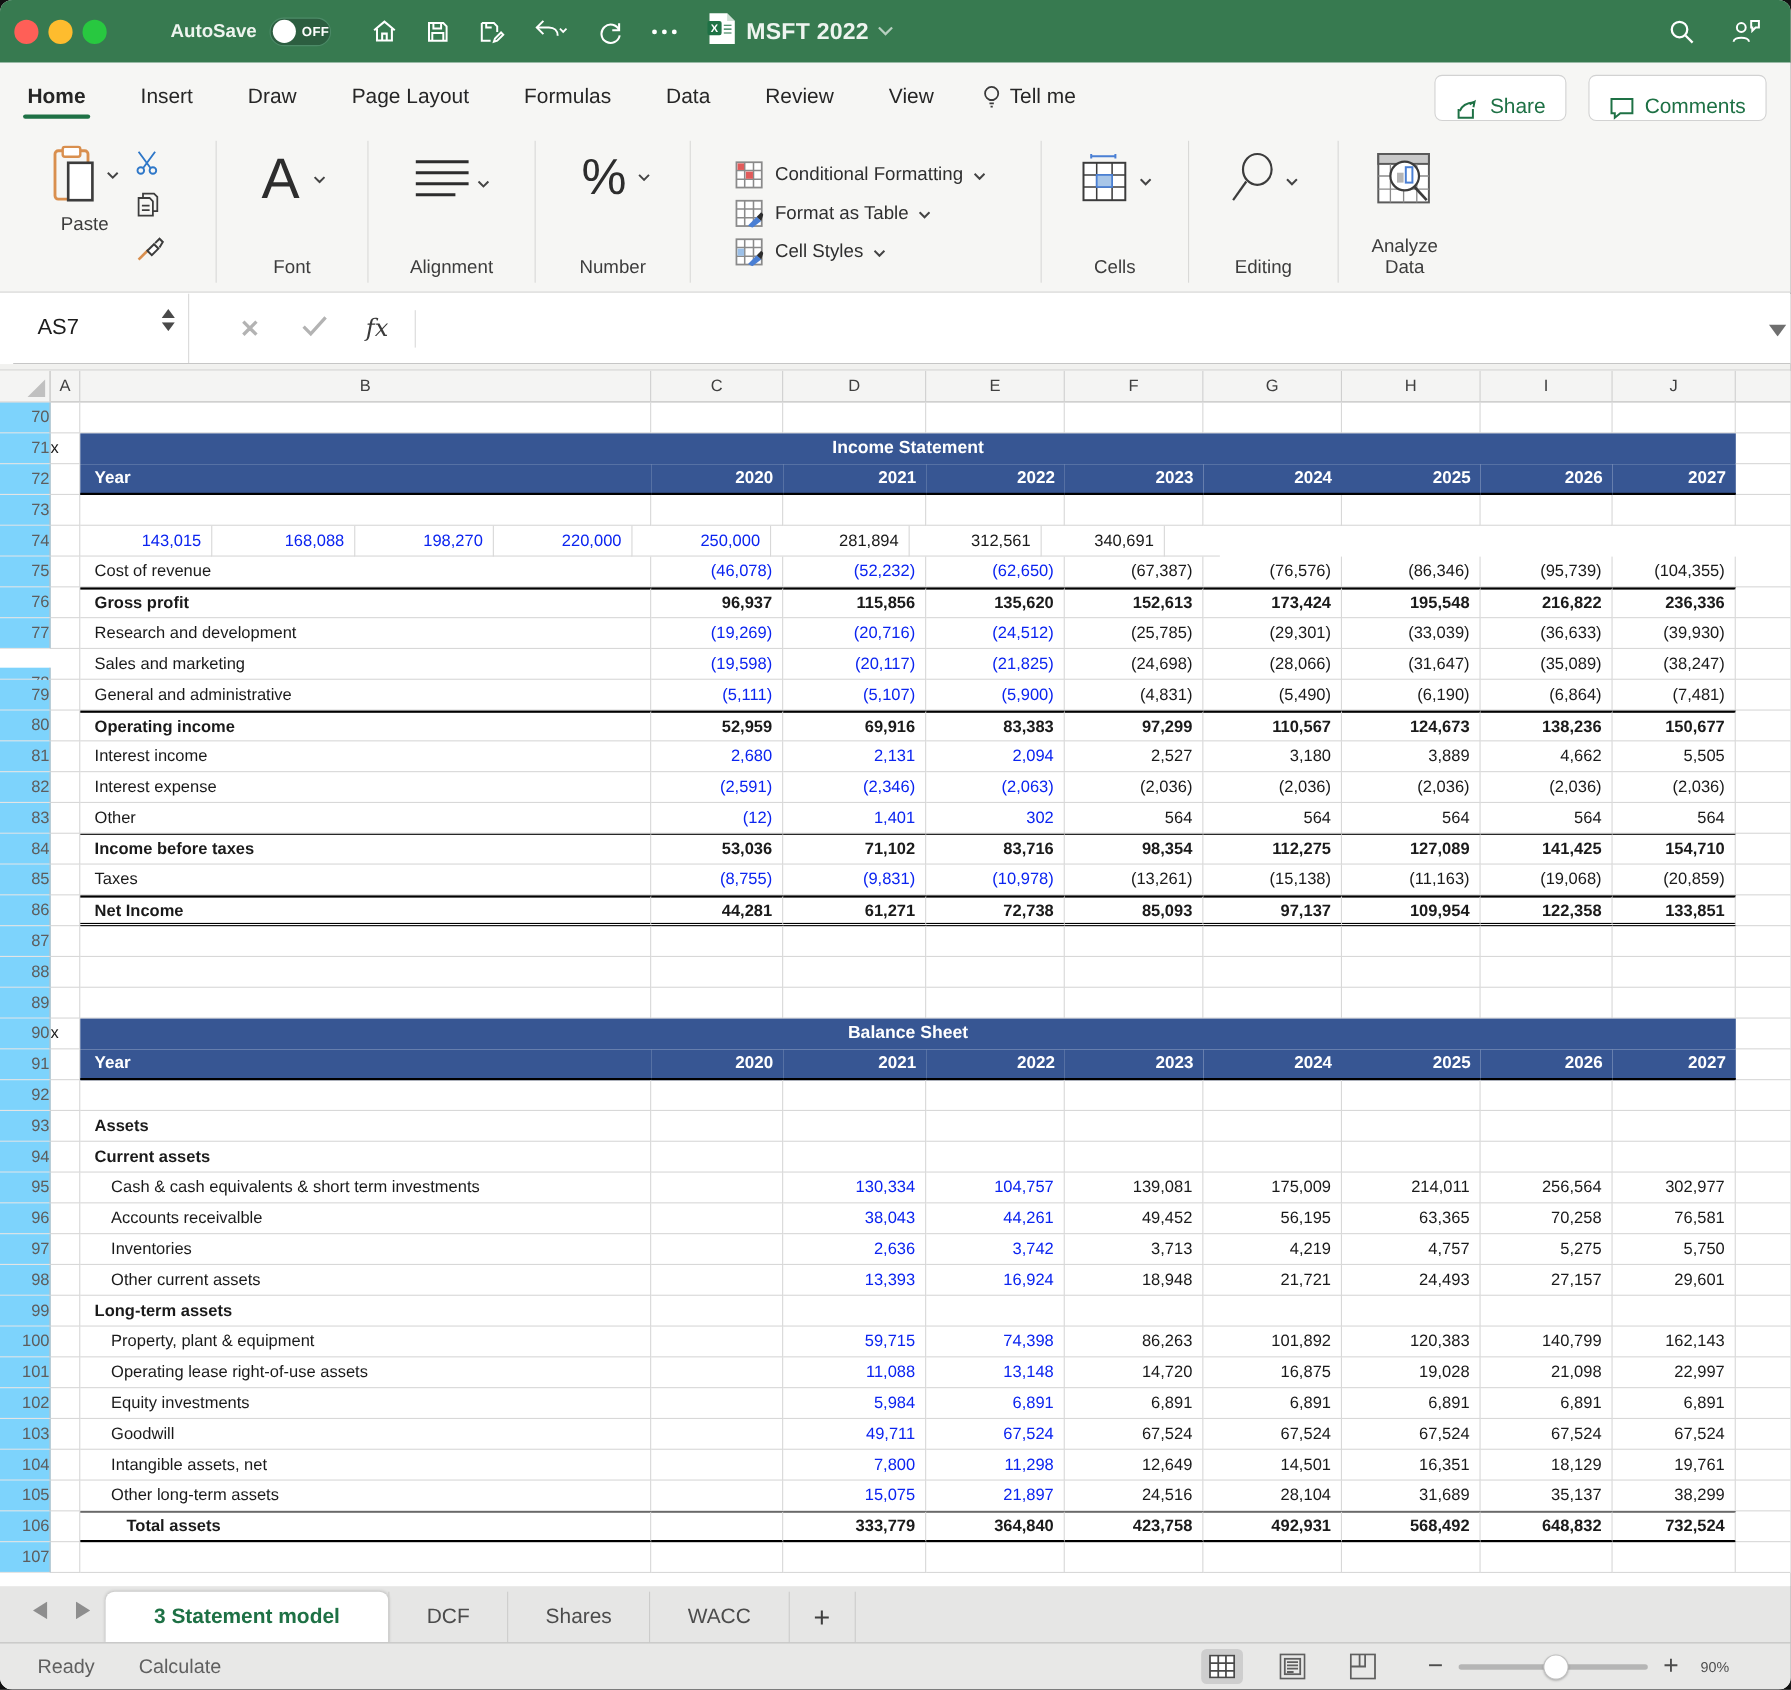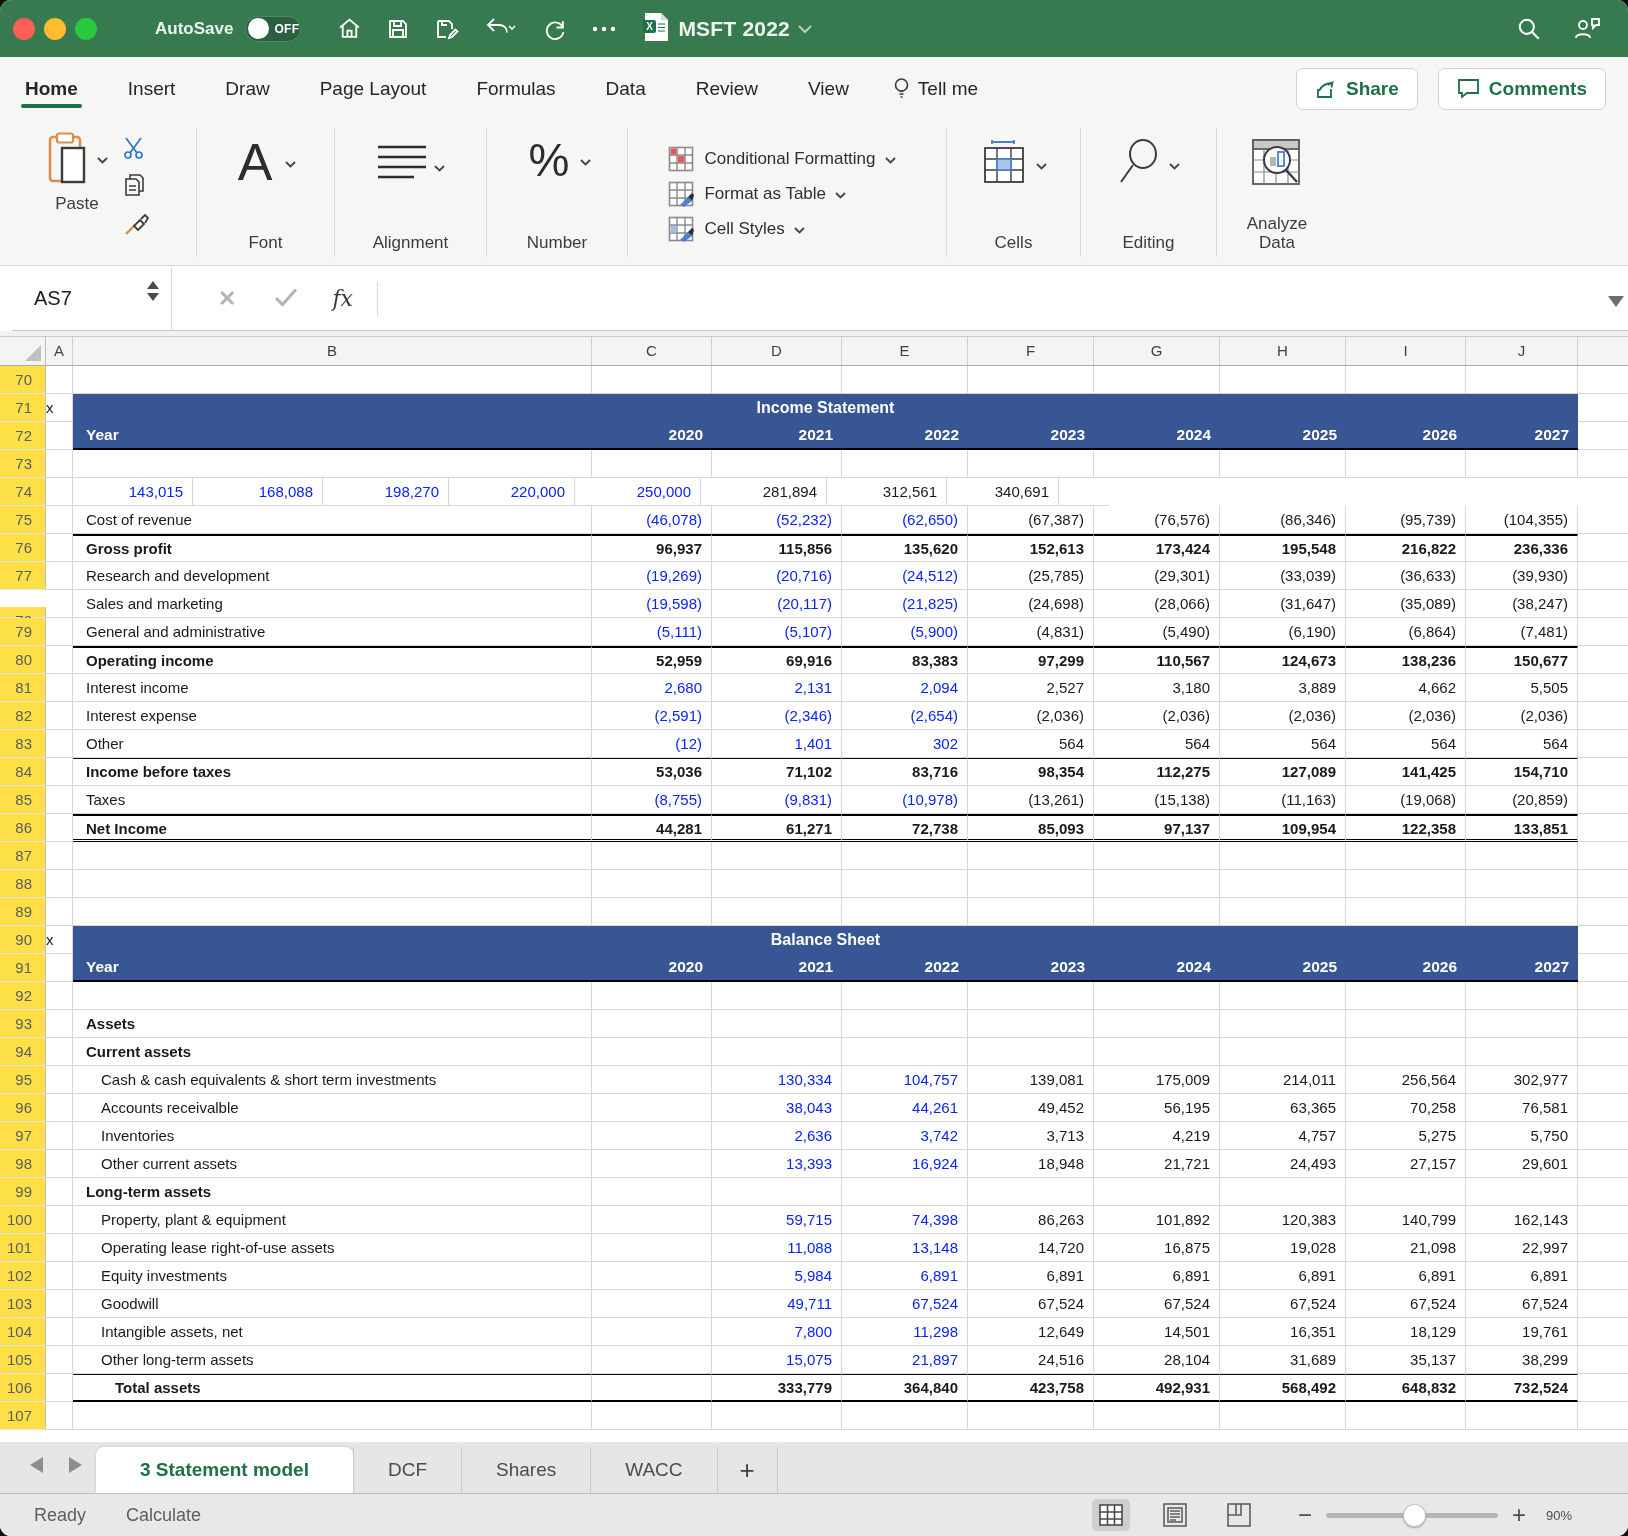--- a/index.html
+++ b/index.html
@@ -23,21 +23,21 @@
   .tb-right{margin-left:auto;display:flex;align-items:center;margin-right:26px;}
   .tb-right .tbicon{margin-left:30px}
 
   
   .menubar{position:absolute;left:0;top:57px;width:1628px;height:63px;background:#f6f6f4;display:flex;align-items:center;}
   .mtab{font-size:19px;color:#262626;margin-left:46px;position:relative;padding:14px 2px;cursor:default;}
   .mtab:first-child{margin-left:23px;font-weight:700;}
   .mtab.active:after{content:"";position:absolute;left:-2px;right:-2px;bottom:6px;height:4px;border-radius:2px;background:#1e7145;}
   .tellme{display:flex;align-items:center;margin-left:42px;font-size:19px;color:#262626;}
   .tellme svg{margin-right:8px}
-  .chip{display:flex;align-items:center;height:42px;border:1px solid #d2d2d2;border-radius:7px;background:#fff;color:#1e7145;font-size:19px;font-weight:700;padding:0 18px;}
+  .chip{display:flex;align-items:flex-end;height:42px;border:1px solid #d2d2d2;border-radius:7px;background:#fff;color:#1e7145;font-size:19px;font-weight:400;padding:0 18px;}
   .chip svg{margin-right:9px}
   .chip.share{margin-left:auto;margin-right:20px;}
   .chip.comments{margin-right:22px;}
 
   
   .ribbon{position:absolute;left:0;top:120px;width:1628px;height:146px;background:#f6f6f4;border-bottom:1px solid #d5d5d5;display:flex;align-items:stretch;}
   .rdiv{width:1px;background:#d9d9d7;margin:8px 0;}
   .rgroup{display:flex;flex-direction:column;align-items:center;justify-content:flex-start;padding-top:12px;position:relative;}
   .rlabel{font-size:17px;color:#3c3c3c;margin-top:auto;margin-bottom:12px;text-align:center;line-height:1.15;}
   .bigbtn{display:flex;align-items:flex-start;}
@@ -62,21 +62,21 @@
   .fbar-caret{position:absolute;right:16px;top:26px;color:#6f6f6f;}
   .strip2{position:absolute;left:0;top:331px;width:1628px;height:6px;background:#f1f1ef;border-bottom:1px solid #c9c9c9;}
 
   
   .sheet{position:absolute;left:0;top:337px;width:1628px;height:1105px;background:#fff;overflow:hidden;}
   .colhead{display:flex;height:29px;background:#f4f4f3;border-bottom:1px solid #ababab;}
   .ch{font-size:15px;color:#404040;text-align:center;line-height:28px;border-right:1px solid #cfcfcf;position:relative;}
   .corner{position:relative;border-right:1px solid #bdbdbd;background:#f4f4f3;}
   .corner:after{content:"";position:absolute;right:4px;bottom:4px;border-left:16px solid transparent;border-bottom:16px solid #c0c0c0;}
   .grow{display:flex;height:28px;background:#fff;}
-  .gut{font-size:15px;color:#5d5d5d;text-align:right;padding-right:13px;line-height:27px;border-right:1px solid #bfbfbf;border-bottom:1px solid #e4e4e4;background:#fde047;}
+  .gut{font-size:15px;color:#5d5d5d;text-align:right;line-height:27px;border-right:1px solid #bfbfbf;border-bottom:1px solid #e4e4e4;background:#7dd3fc;}
   .c{border-right:1px solid #d8d8d8;border-bottom:1px solid #d8d8d8;font-size:15px;color:#1a1a1a;line-height:27px;white-space:nowrap;overflow:hidden;}
   .c.val{text-align:right;padding-right:9px;}
   .c.lbl{padding-left:13px;}
   .c.ind1{padding-left:28px;}.c.ind2{padding-left:42px;}
   .c.b{font-weight:700;}
   .c.blue{color:#0b24f0;}
   .c.fill{border-right:none;}
   .mblue{background:#375693;color:#fff;font-weight:700;border-bottom:none;line-height:28px;}
   .mblue.title{text-align:center;font-size:16px;}
   .yearcell{background:#375693;color:#fff;font-weight:700;text-align:right;padding-right:9px;font-size:15.5px;line-height:26px;}
@@ -596,21 +596,21 @@
           <div class="c val" style="width: 120px;">4,662</div>
           <div class="c val" style="width: 112px;">5,505</div>
           <div class="c fill" style="width: 50px;"></div>
         </div>
         <div class="grow">
           <div class="gut" style="width: 46px;">82</div>
           <div class="c " style="width: 27px;"></div>
           <div class="c lbl" style="width: 519px;">Interest expense</div>
           <div class="c val blue" style="width: 120px;">(2,591)</div>
           <div class="c val blue" style="width: 130px;">(2,346)</div>
-          <div class="c val blue" style="width: 126px;">(2,654)</div>
+          <div class="c val blue" style="width: 126px;">(2,063)</div>
           <div class="c val" style="width: 126px;">(2,036)</div>
           <div class="c val" style="width: 126px;">(2,036)</div>
           <div class="c val" style="width: 126px;">(2,036)</div>
           <div class="c val" style="width: 120px;">(2,036)</div>
           <div class="c val" style="width: 112px;">(2,036)</div>
           <div class="c fill" style="width: 50px;"></div>
         </div>
         <div class="grow">
           <div class="gut" style="width: 46px;">83</div>
           <div class="c " style="width: 27px;"></div>

